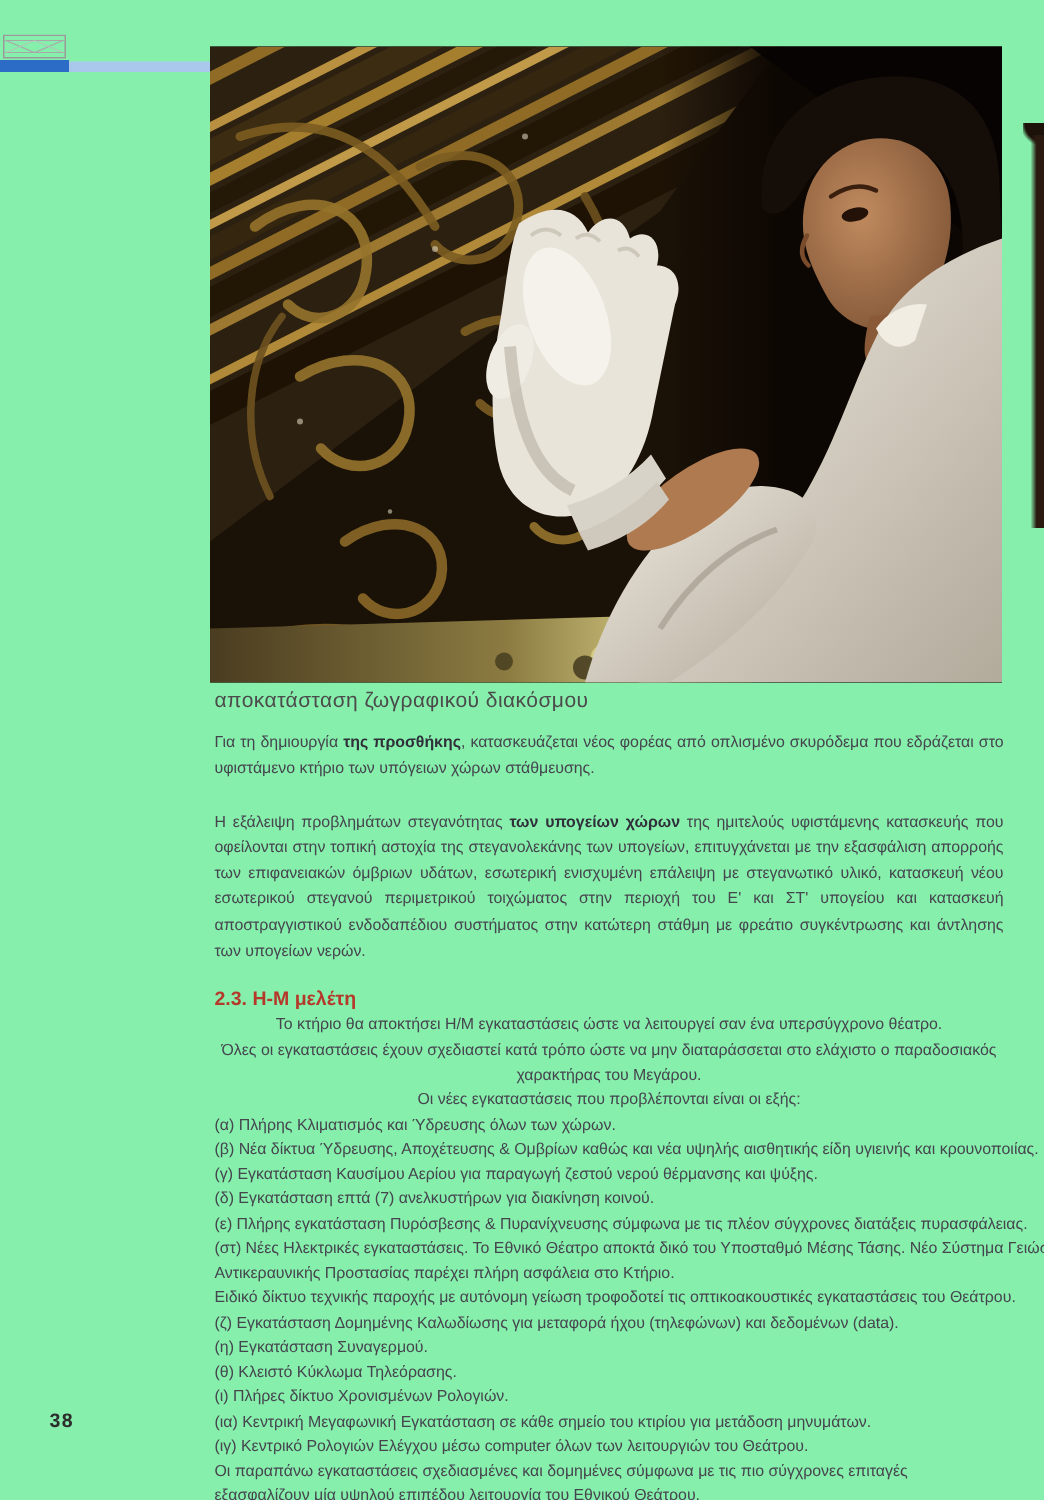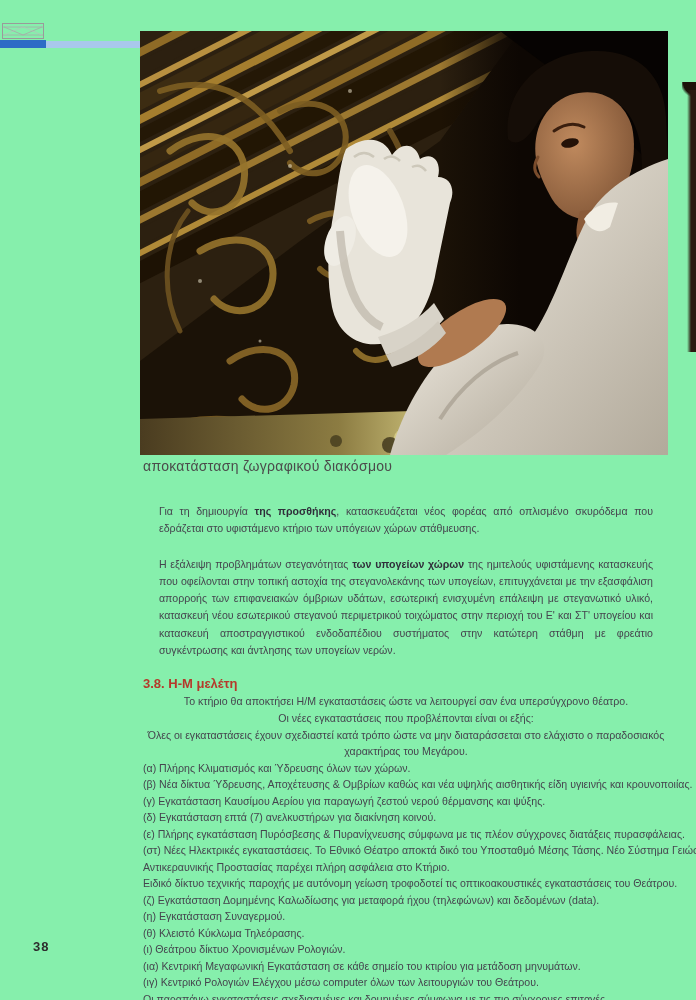--- a/index.html
+++ b/index.html
@@ -12,21 +12,21 @@
   .logo{position:absolute;left:2px;top:23px;width:42px;height:17px;}
   .bar-dark{position:absolute;left:0;top:40px;width:46px;height:8px;background:#2d6cc6;}
   .bar-light{position:absolute;left:46px;top:41px;width:96px;height:7px;background:#a9c8ec;}
   
   .photo{position:absolute;left:140px;top:31px;width:528px;height:424px;background:#17100a;}
   .photo svg{display:block;width:100%;height:100%;}
   .caption{position:absolute;left:143px;top:458px;width:420px;font-size:14px;letter-spacing:.3px;color:#4b4b4b;}
   
   .column{position:absolute;left:143px;top:487px;width:526px;
     font-size:10.6px;line-height:17.3px;color:#45454e;}
-  .para{margin:16px;text-align:justify;}
+  .para{margin:0;text-align:justify;}
   .para b{color:#2f2f3a;}
   .p2{margin-top:18px;}
   .section-heading{margin:14px 0 0 0;font-size:13px;line-height:18px;font-weight:bold;color:#b5392b;text-align:left;}
   .intro-line{line-height:16.6px;text-align:center;}
   .list-line{line-height:16.5px;white-space:nowrap;text-align:left;}
   .closing{line-height:16.5px;text-align:left;}
   
   .page-number{position:absolute;left:33px;top:939px;font-size:13px;font-weight:bold;color:#2d2d2d;letter-spacing:1px;}
   
   .scan-edge{position:absolute;right:0;top:90px;width:9px;height:262px;
@@ -159,38 +159,38 @@
     </svg>
   </div>
 
   <div class="caption">αποκατάσταση ζωγραφικού διακόσμου</div>
 
   <div class="column">
     <p class="para"><span>Για τη δημιουργία </span><b>της προσθήκης</b><span>, κατασκευάζεται νέος φορέας από οπλισμένο σκυρόδεμα που εδράζεται στο υφιστάμενο κτήριο των υπόγειων χώρων στάθμευσης.</span></p>
 
     <p class="para p2"><span>Η εξάλειψη προβλημάτων στεγανότητας </span><b>των υπογείων χώρων</b><span> της ημιτελούς υφιστάμενης κατασκευής που οφείλονται στην τοπική αστοχία της στεγανολεκάνης των υπογείων, επιτυγχάνεται με την εξασφάλιση απορροής των επιφανειακών όμβριων υδάτων, εσωτερική ενισχυμένη επάλειψη με στεγανωτικό υλικό, κατασκευή νέου εσωτερικού στεγανού περιμετρικού τοιχώματος στην περιοχή του Ε' και ΣΤ' υπογείου και κατασκευή αποστραγγιστικού ενδοδαπέδιου συστήματος στην κατώτερη στάθμη με φρεάτιο συγκέντρωσης και άντλησης των υπογείων νερών.</span></p>
 
-    <h2 class="section-heading">3.8. Η-Μ μελέτη</h2>
+    <h2 class="section-heading">2.3. Η-Μ μελέτη</h2>
 
     <div class="intro-line">Το κτήριο θα αποκτήσει Η/Μ εγκαταστάσεις ώστε να λειτουργεί σαν ένα υπερσύγχρονο θέατρο.</div>
+    <div class="intro-line">Όλες οι εγκαταστάσεις έχουν σχεδιαστεί κατά τρόπο ώστε να μην διαταράσσεται στο ελάχιστο ο παραδοσιακός χαρακτήρας του Μεγάρου.</div>
     <div class="intro-line">Οι νέες εγκαταστάσεις που προβλέπονται είναι οι εξής:</div>
-    <div class="intro-line">Όλες οι εγκαταστάσεις έχουν σχεδιαστεί κατά τρόπο ώστε να μην διαταράσσεται στο ελάχιστο ο παραδοσιακός χαρακτήρας του Μεγάρου.</div>
 
     <div class="list-line">(α) Πλήρης Κλιματισμός και Ύδρευσης όλων των χώρων.</div>
     <div class="list-line">(β) Νέα δίκτυα Ύδρευσης, Αποχέτευσης &amp; Ομβρίων καθώς και νέα υψηλής αισθητικής είδη υγιεινής και κρουνοποιίας.</div>
     <div class="list-line">(γ) Εγκατάσταση Καυσίμου Αερίου για παραγωγή ζεστού νερού θέρμανσης και ψύξης.</div>
     <div class="list-line">(δ) Εγκατάσταση επτά (7) ανελκυστήρων για διακίνηση κοινού.</div>
     <div class="list-line">(ε) Πλήρης εγκατάσταση Πυρόσβεσης &amp; Πυρανίχνευσης σύμφωνα με τις πλέον σύγχρονες διατάξεις πυρασφάλειας.</div>
     <div class="list-line">(στ) Νέες Ηλεκτρικές εγκαταστάσεις. Το Εθνικό Θέατρο αποκτά δικό του Υποσταθμό Μέσης Τάσης. Νέο Σύστημα Γειώσεων και</div>
     <div class="list-line">Αντικεραυνικής Προστασίας παρέχει πλήρη ασφάλεια στο Κτήριο.</div>
     <div class="list-line">Ειδικό δίκτυο τεχνικής παροχής με αυτόνομη γείωση τροφοδοτεί τις οπτικοακουστικές εγκαταστάσεις του Θεάτρου.</div>
     <div class="list-line">(ζ) Εγκατάσταση Δομημένης Καλωδίωσης για μεταφορά ήχου (τηλεφώνων) και δεδομένων (data).</div>
     <div class="list-line">(η) Εγκατάσταση Συναγερμού.</div>
     <div class="list-line">(θ) Κλειστό Κύκλωμα Τηλεόρασης.</div>
-    <div class="list-line">(ι) Θεάτρου δίκτυο Χρονισμένων Ρολογιών.</div>
+    <div class="list-line">(ι) Πλήρες δίκτυο Χρονισμένων Ρολογιών.</div>
     <div class="list-line">(ια) Κεντρική Μεγαφωνική Εγκατάσταση σε κάθε σημείο του κτιρίου για μετάδοση μηνυμάτων.</div>
     <div class="list-line">(ιγ) Κεντρικό Ρολογιών Ελέγχου μέσω computer όλων των λειτουργιών του Θεάτρου.</div>
 
     <div class="closing">Οι παραπάνω εγκαταστάσεις σχεδιασμένες και δομημένες σύμφωνα με τις πιο σύγχρονες επιταγές εξασφαλίζουν μία υψηλού επιπέδου λειτουργία του Εθνικού Θεάτρου.</div>
   </div>
 
   <div class="page-number">38</div>
 
   <div class="scan-edge-corner"></div>
   <div class="scan-edge"></div>

